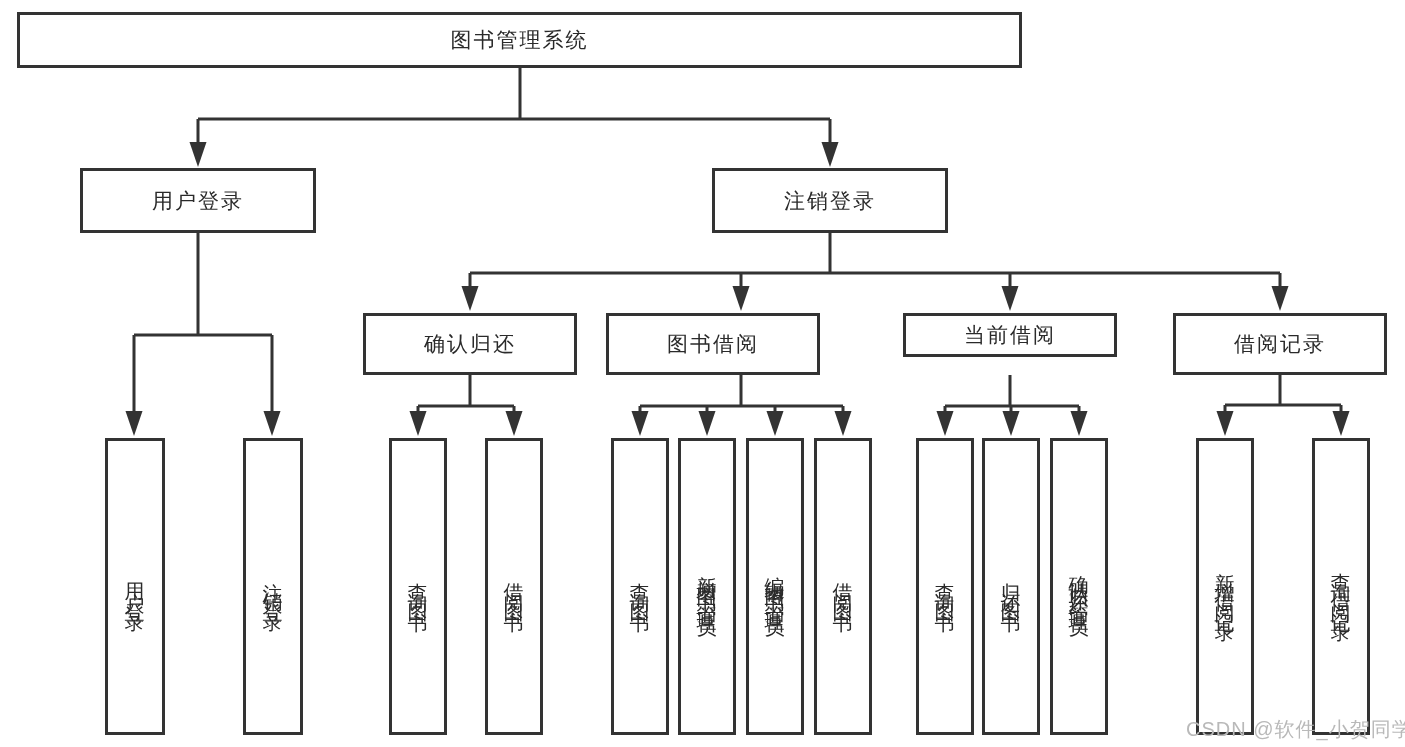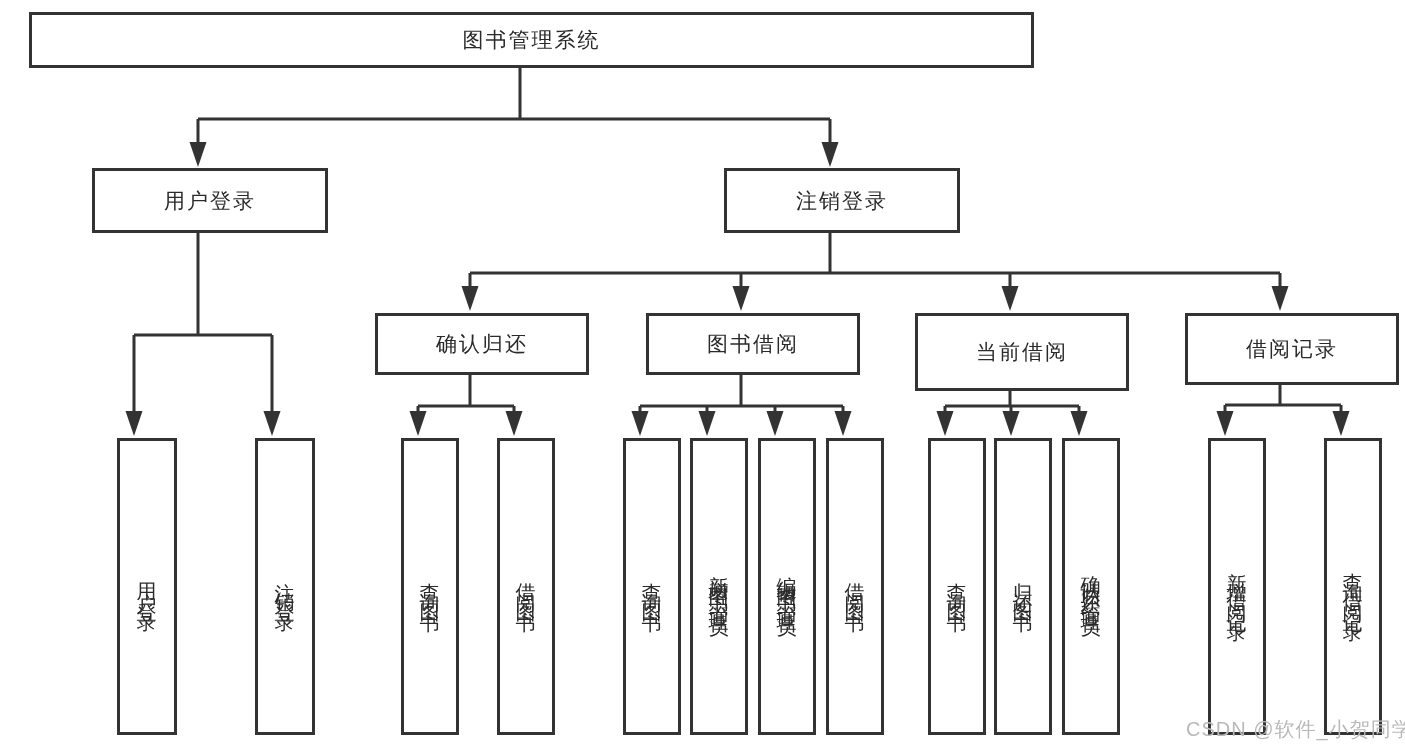--- a/index.html
+++ b/index.html
@@ -14,21 +14,20 @@
   #wires { position: absolute; left: 0; top: 0; width: 1405px; height: 747px; }
   .node {
     position: absolute;
     box-sizing: border-box;
     background: #ffffff;
     border: 3px solid #333333;
     display: flex;
     align-items: center;
     justify-content: center;
     color: #2a2a2a;
-    margin-left: 12px;
   }
   .node.h span {
     font-size: 21px;
     letter-spacing: 2px;
     white-space: nowrap;
   }
   .vt {
     writing-mode: vertical-rl;
     text-orientation: mixed;
     font-size: 20px;
@@ -99,27 +98,27 @@
   <div class="node h" style="left:80px; top:168px; width:236px; height:65px;">
     <span>用户登录</span>
   </div>
   <div class="node h" style="left:712px; top:168px; width:236px; height:65px;">
     <span>注销登录</span>
   </div>
 
   <div class="node h" style="left:363px; top:313px; width:214px; height:62px;">
     <span>确认归还</span>
   </div>
-  <div class="node h" style="left:634px; top:313px; width:214px; height:62px;">
+  <div class="node h" style="left:606px; top:313px; width:214px; height:62px;">
     <span>图书借阅</span>
   </div>
-  <div class="node h" style="left:903px; top:313px; width:214px; height:78px;">
+  <div class="node h" style="left:903px; top:313px; width:214px; height:44px;">
     <span>当前借阅</span>
   </div>
-  <div class="node h" style="left:1173px; top:313px; width:214px; height:72px;">
+  <div class="node h" style="left:1173px; top:313px; width:214px; height:62px;">
     <span>借阅记录</span>
   </div>
 
   <div class="node" style="left:105px; top:438px; width:60px; height:297px;">
     <span class="vt">用户登录</span>
   </div>
   <div class="node" style="left:243px; top:438px; width:60px; height:297px;">
     <span class="vt">注销登录</span>
   </div>
 

